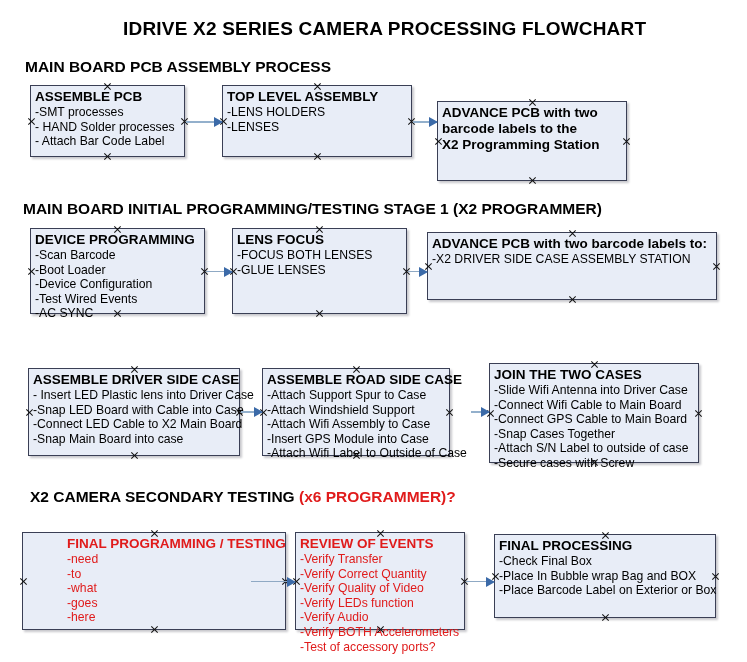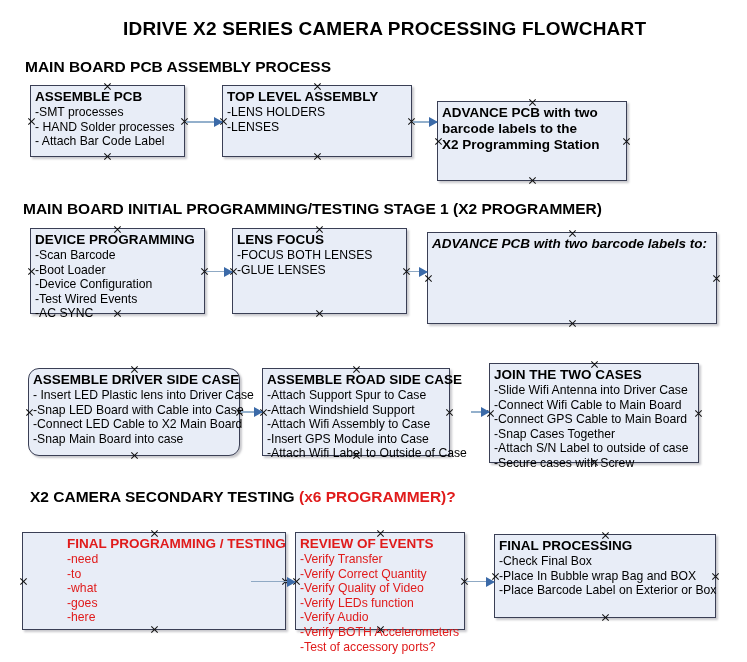--- a/index.html
+++ b/index.html
@@ -170,37 +170,38 @@
   <div class="pbox" style="left:232px; top:228px; width:175px; height:86px;">
     <div class="bx-title">LENS FOCUS</div>
     <div class="bx-line">-FOCUS BOTH LENSES</div>
     <div class="bx-line">-GLUE LENSES</div>
     <span class="hx" style="left:50%; top:0;"></span>
     <span class="hx" style="left:50%; top:100%;"></span>
     <span class="hx" style="left:0; top:50%;"></span>
     <span class="hx" style="left:100%; top:50%;"></span>
   </div>
 
-  <div class="pbox" style="left:427px; top:232px; width:290px; height:92px;font-style:italic;">
+  <div class="pbox" style="left:427px; top:232px; width:290px; height:68px;">
     <div class="bx-title">ADVANCE PCB with two barcode labels to:</div>
+    <div class="bx-line">-X2 DRIVER  SIDE  CASE  ASSEMBLY STATION</div>
     <span class="hx" style="left:50%; top:0;"></span>
     <span class="hx" style="left:50%; top:100%;"></span>
     <span class="hx" style="left:0; top:50%;"></span>
     <span class="hx" style="left:100%; top:50%;"></span>
   </div>
 
   <div class="conn thin" style="left:206px; top:271px; width:26px;">
     <span class="arrow"></span>
   </div>
   <div class="conn thin" style="left:408px; top:271px; width:19px;">
     <span class="arrow"></span>
   </div>
 
 
-  <div class="pbox" style="left:28px; top:368px; width:212px; height:88px;border-radius:11px;">
+  <div class="pbox" style="left:28px; top:368px; width:212px; height:88px;">
     <div class="bx-title">ASSEMBLE DRIVER SIDE CASE</div>
     <div class="bx-line">- Insert LED Plastic lens into Driver Case</div>
     <div class="bx-line">-Snap LED Board with Cable into Case</div>
     <div class="bx-line">-Connect LED Cable to X2 Main Board</div>
     <div class="bx-line">-Snap Main Board into case</div>
     <span class="hx" style="left:50%; top:0;"></span>
     <span class="hx" style="left:50%; top:100%;"></span>
     <span class="hx" style="left:0; top:50%;"></span>
     <span class="hx" style="left:100%; top:50%;"></span>
   </div>

